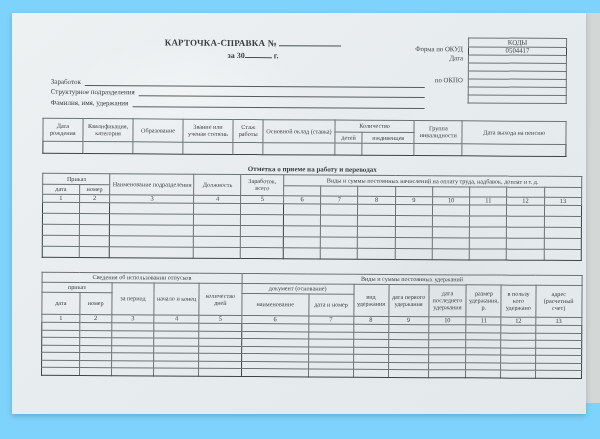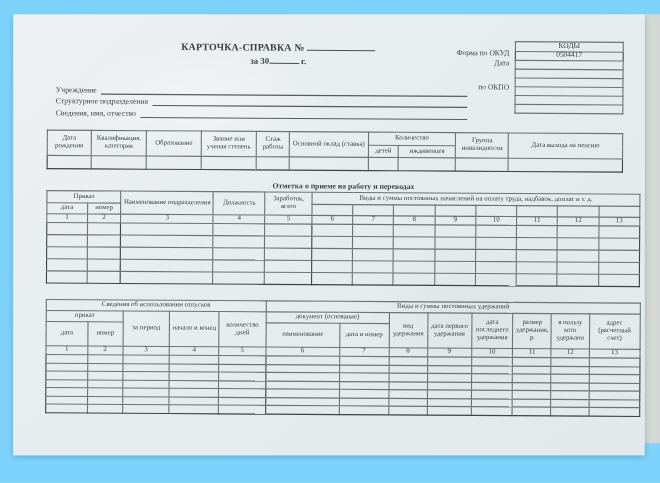--- a/index.html
+++ b/index.html
@@ -118,29 +118,29 @@
               <td></td>
             </tr>
         <tr>
               <td></td>
             </tr>
       </tbody>
         </table>
 
       <div class="fields">
         <div class="frow">
-            <span class="lbl">Учреждение</span>
+            <span class="lbl">Заработок</span>
             <span class="fline"></span>
           </div>
         <div class="frow">
             <span class="lbl">Структурное подразделения</span>
             <span class="fline"></span>
           </div>
         <div class="frow">
-            <span class="lbl">Сведения, имя, отчество</span>
+            <span class="lbl">Фамилия, имя, удержания</span>
             <span class="fline"></span>
           </div>
       </div>
 
       <table class="form t-emp">
         <colgroup>
           <col style="width:7.6%">
             <col style="width:9.7%">
             <col style="width:9.4%">
             <col style="width:9.7%">

